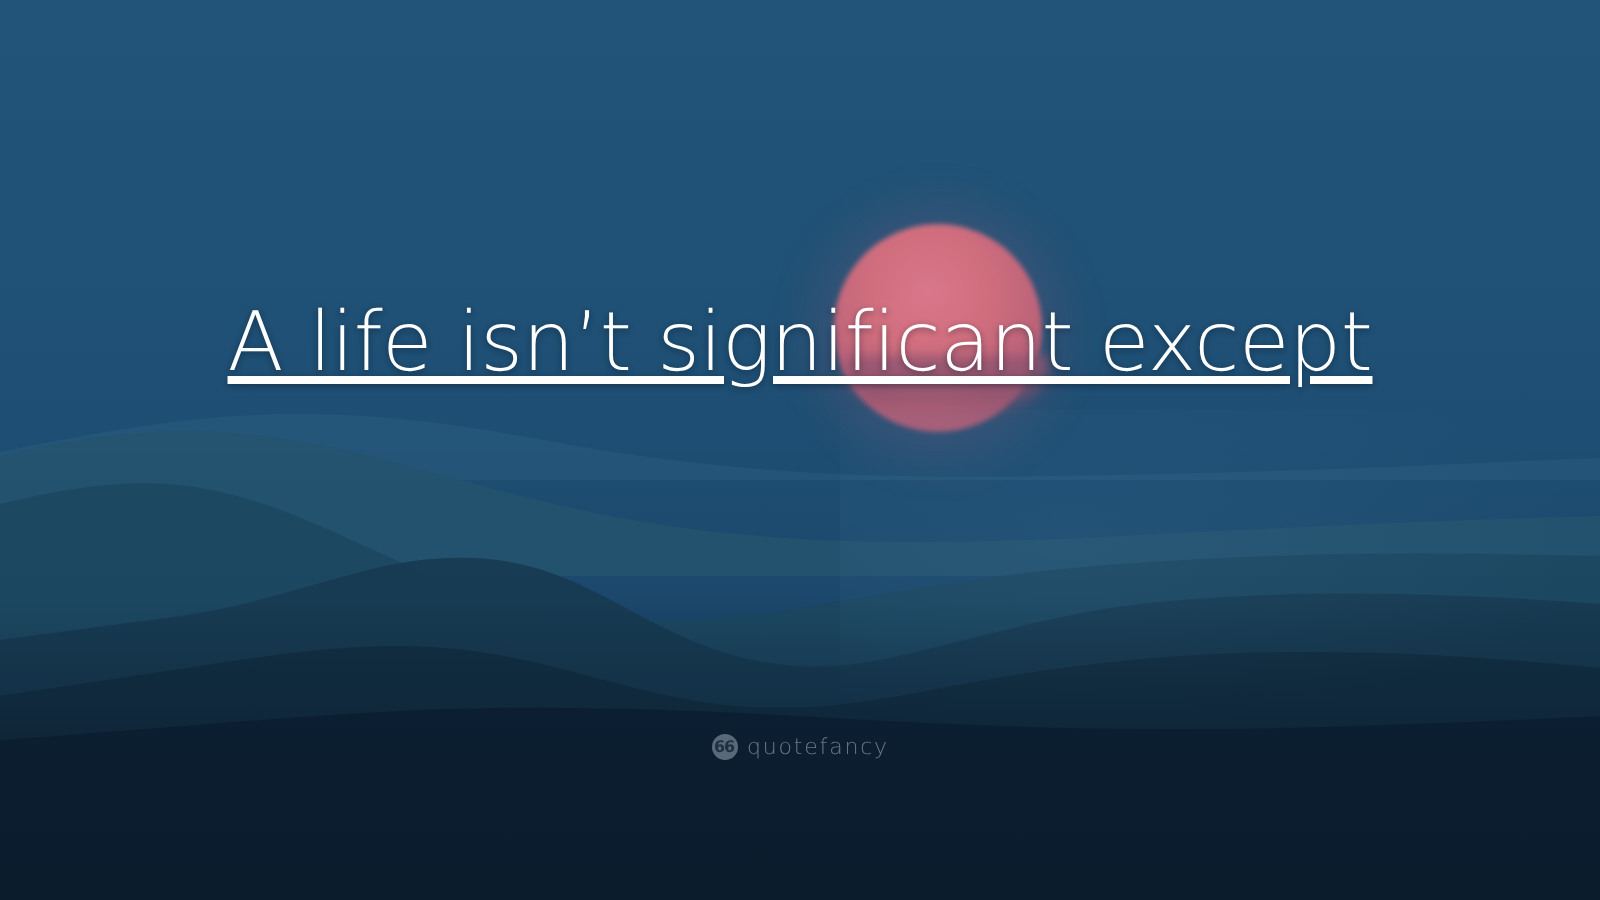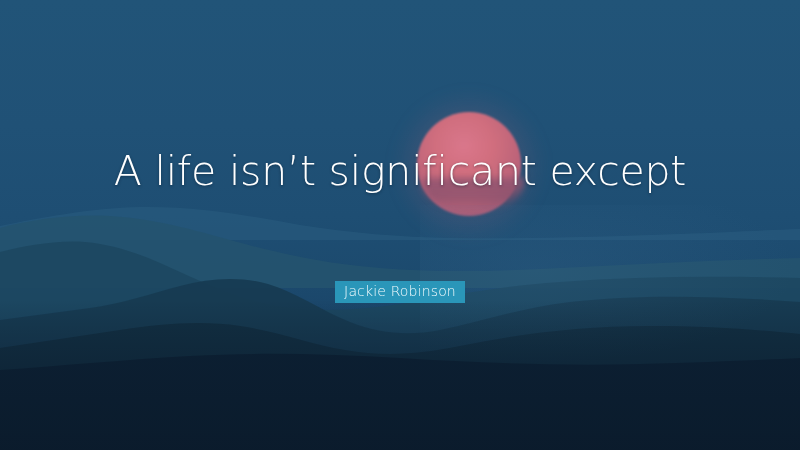--- a/index.html
+++ b/index.html
@@ -128,21 +128,21 @@
     margin: 0;
     font-family: "DejaVu Sans", sans-serif;
     font-weight: 300;
     font-size: 41px;
     line-height: 56px;
     letter-spacing: -0.2px;
     color: #ffffff;
     text-align: center;
     text-shadow: 0 1px 3px rgba(6,22,38,0.45);
   }
-  .quote-line { display: block; white-space: nowrap; }
+  .quote-line { display: block; white-space: nowrap; text-decoration: underline; }
 
   .author-wrap {
     position: absolute;
     left: 0;
     top: 281px;
     width: 800px;
     text-align: center;
   }
   .author-badge {
     display: inline-block;
@@ -229,18 +229,21 @@
   <div class="sun-lower"></div>
   <div class="haze-soft"></div>
   <div class="haze"></div>
 
   <div class="quote-block">
     <p class="quote-text">
       <span class="quote-line">A life isn’t significant except</span>
     </p>
   </div>
 
-  <div class="author-wrap">
-    <span class="author-badge">Jackie Robinson</span>
+
+  <div class="watermark">
+    <span class="wm-inner">
+      <span class="wm-logo">66</span>
+      <span class="wm-text">quotefancy</span>
+    </span>
   </div>
 
-
 </div>
 
 </body></html>

